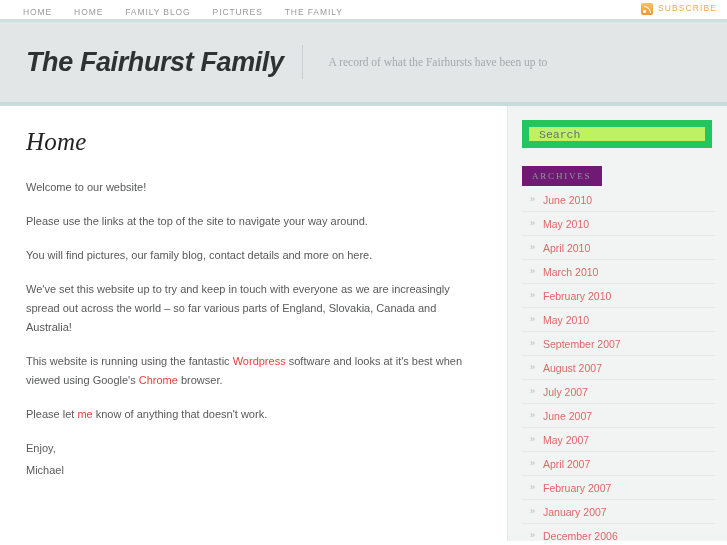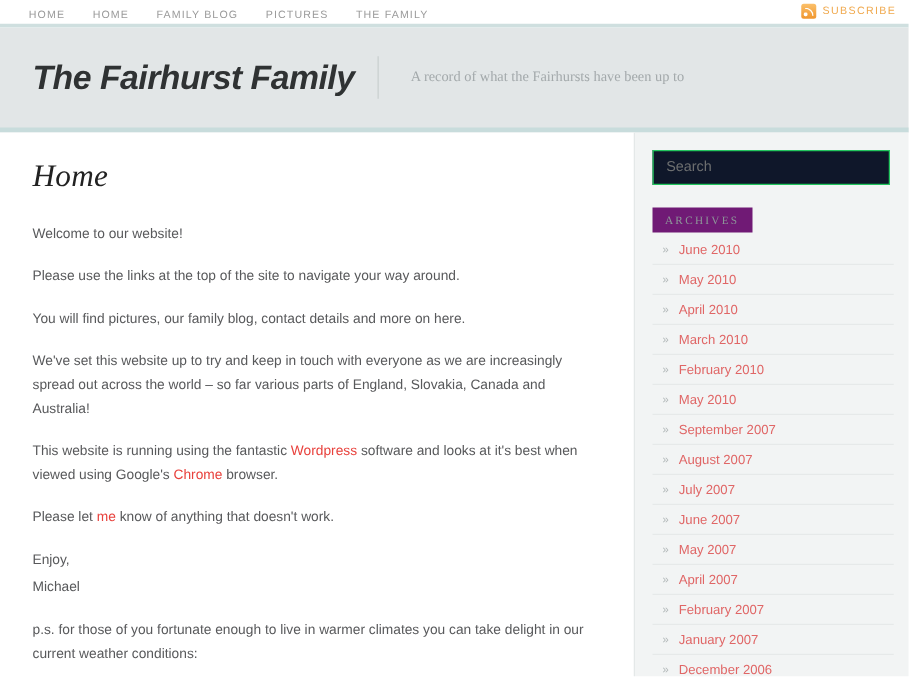--- a/index.html
+++ b/index.html
@@ -150,23 +150,23 @@
   
   .sidebar {
     flex: 1;
     background: #f2f4f4;
     padding: 0;
   }
   .widget { padding: 14px 12px 0 14px; }
   .search-field {
     width: 190px;
     height: 28px;
-    background: #0f172a;
-    border: 1px solid #22c55e;
-    font-family: Liberation Sans, sans-serif;
+    background: #bef264;
+    border: 7px solid #22c55e;
+    font-family: Liberation Mono, monospace;
     font-size: 11.5px;
     color: #6d6f70;
     padding: 0 10px;
     outline: none;
   }
   .search-field::placeholder { color: #6d6f70; opacity: 1; }
   .archives-head {
     display: inline-block;
     background: #701a75;
     color: #8d9699;
@@ -230,21 +230,20 @@
     <p>Please use the links at the top of the site to navigate your way around.</p>
     <p>You will find pictures, our family blog, contact details and more on here.</p>
     <p>We've set this website up to try and keep in touch with everyone as we are increasingly spread out across the world – so far various parts of England, Slovakia, Canada and Australia!</p>
 
     <p><span>This website is running using the fantastic </span><a class="inline-link">Wordpress</a><span> software and looks at it's best when viewed using Google's </span><a class="inline-link">Chrome</a><span> browser.</span></p>
 
     <p><span>Please let </span><a class="inline-link">me</a><span> know of anything that doesn't work.</span></p>
 
     <p class="tight">Enjoy,</p>
     <p>Michael</p>
-    <p>p.s. for those of you fortunate enough to live in warmer climates you can take delight in our current weather conditions:</p>
 
   </div>
 
   <div class="sidebar">
     <div class="widget">
       <input class="search-field" type="text" placeholder="Search" style="">
     </div>
 
     <div class="widget" style="padding-top:0;">
       <div class="archives-head">ARCHIVES</div>

